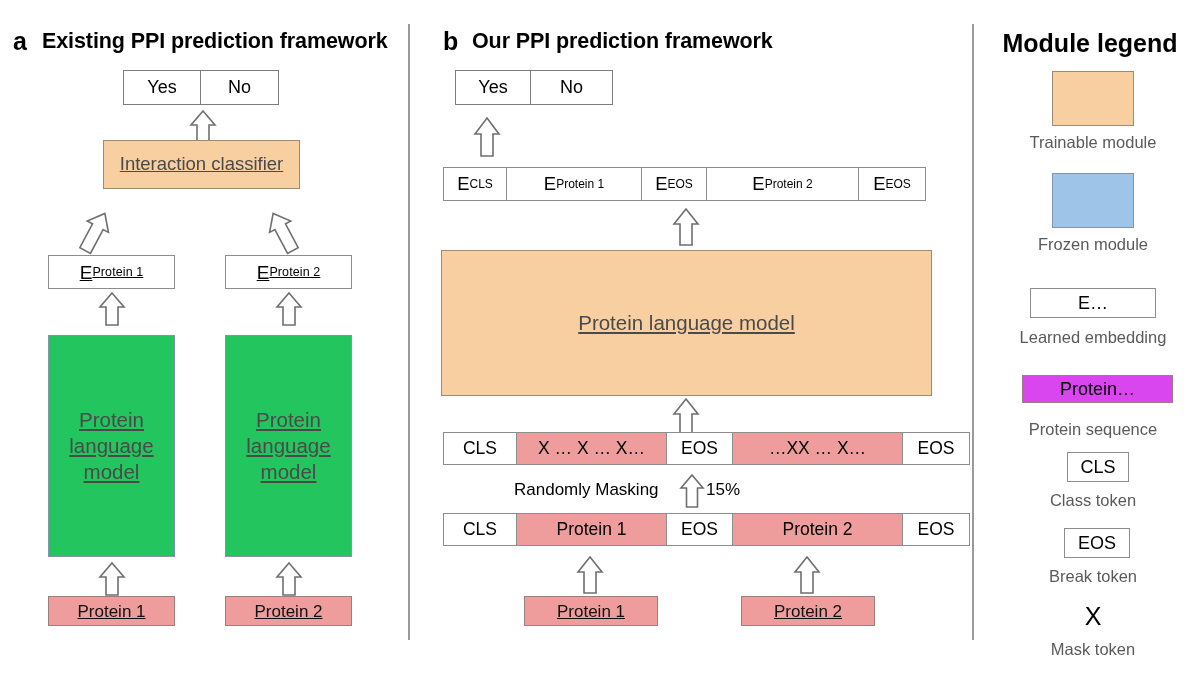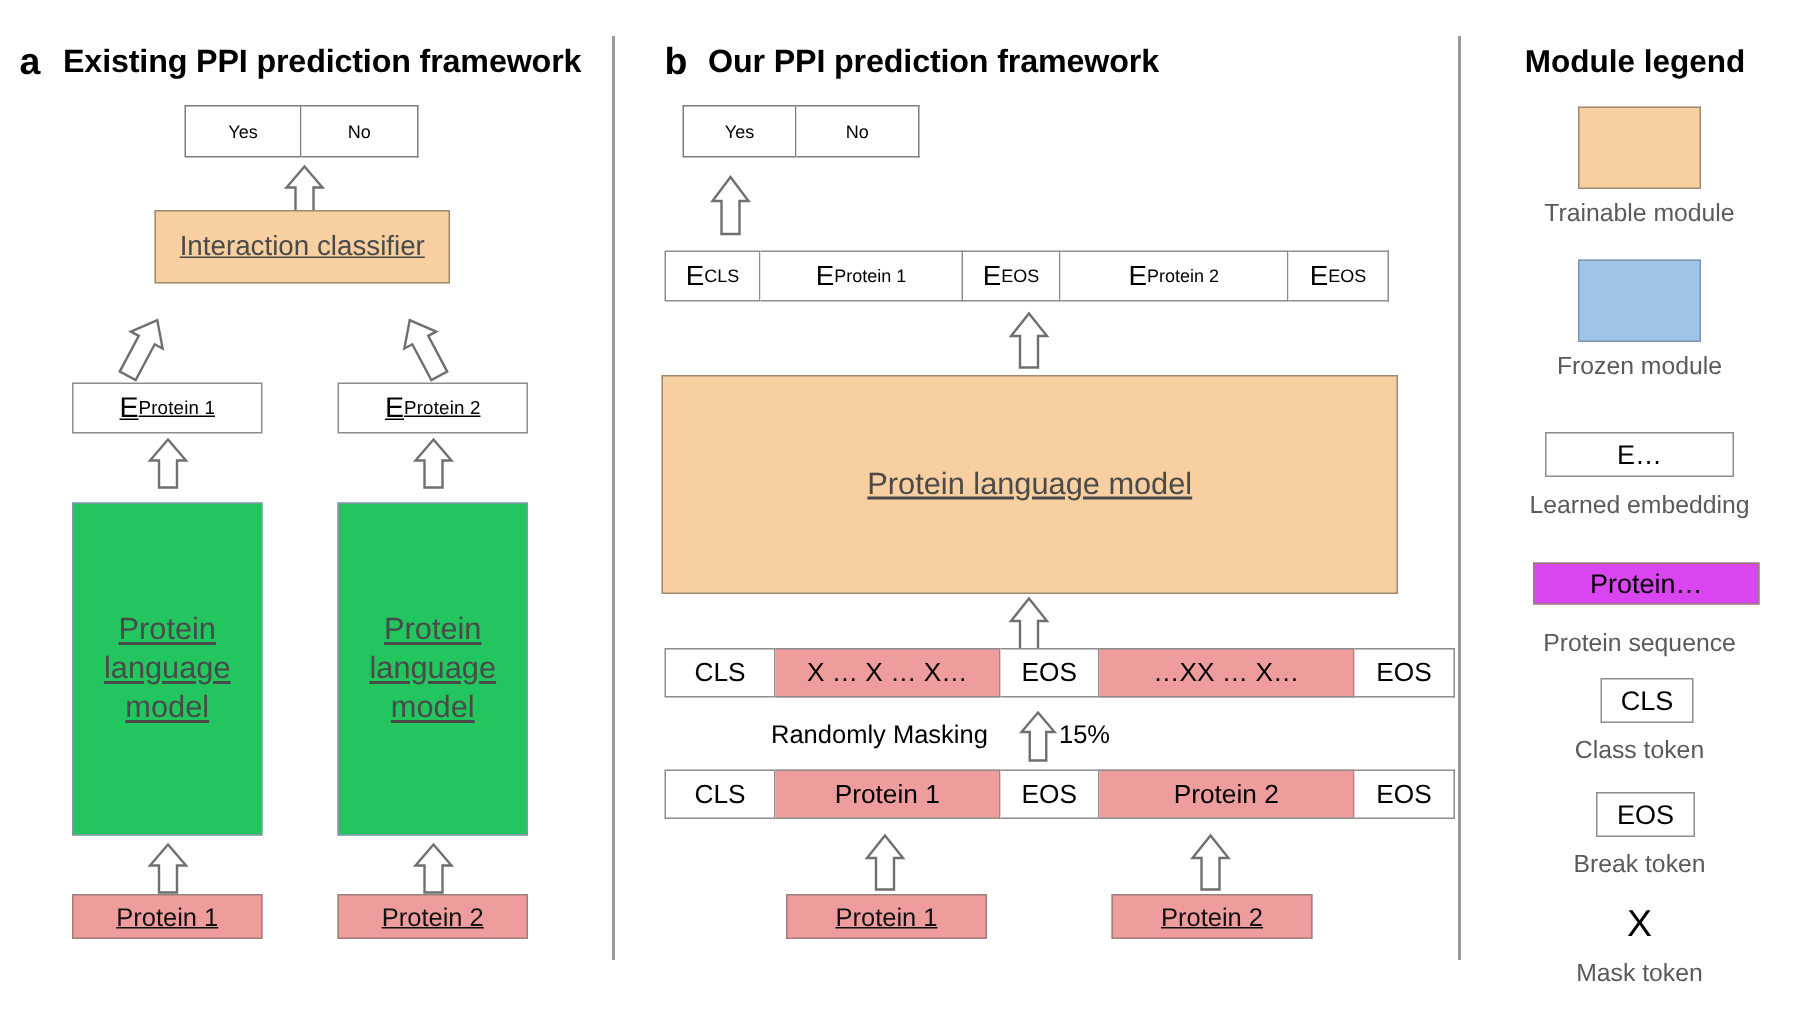--- a/index.html
+++ b/index.html
@@ -13,21 +13,21 @@
   .abs{position:absolute;box-sizing:border-box;}
 
   
   .panel-letter{
     font-weight:bold;font-size:25px;color:#000;line-height:1;
   }
   .panel-title{
     font-weight:bold;font-size:21.5px;color:#000;line-height:1;letter-spacing:-0.1px;
   }
   .legend-title{
-    font-weight:bold;font-size:21px;color:#000;line-height:1;text-align:center;
+    font-weight:bold;font-size:25px;color:#000;line-height:1;text-align:center;
   }
 
   
   .vdiv{background:#9a9a9a;width:1.6px;}
 
   
   .box{
     border:1.4px solid #8d8d8d;background:#ffffff;
     display:flex;align-items:center;justify-content:center;
     color:#000;font-size:17px;line-height:1;text-decoration:underline;
@@ -42,21 +42,21 @@
   }
   .plm-single{font-size:20.5px;color:#4f4f4f;}
 
   .emb-box{font-size:19px;}
   .emb-box .sub{font-size:12.5px;vertical-align:-0.18em;letter-spacing:0.1px;}
 
   .yesno{display:flex;}
   .yesno .cell{
     border:1.4px solid #7d7d7d;background:#fff;
     display:flex;align-items:center;justify-content:center;
-    font-size:12px;color:#000;box-sizing:border-box;
+    font-size:18px;color:#000;box-sizing:border-box;
   }
   .yesno .cell + .cell{border-left:none;}
 
   .seqrow{display:flex;}
   .seqrow .cell{
     border:1.4px solid #8d8d8d;background:#fff;
     display:flex;align-items:center;justify-content:center;
     font-size:17.5px;color:#000;box-sizing:border-box;
   }
   .seqrow .cell + .cell{border-left:none;}

